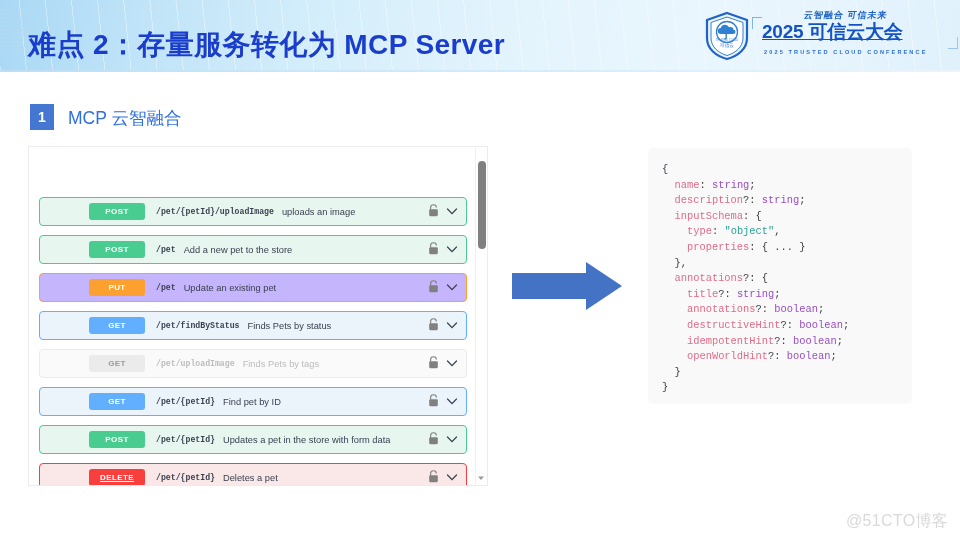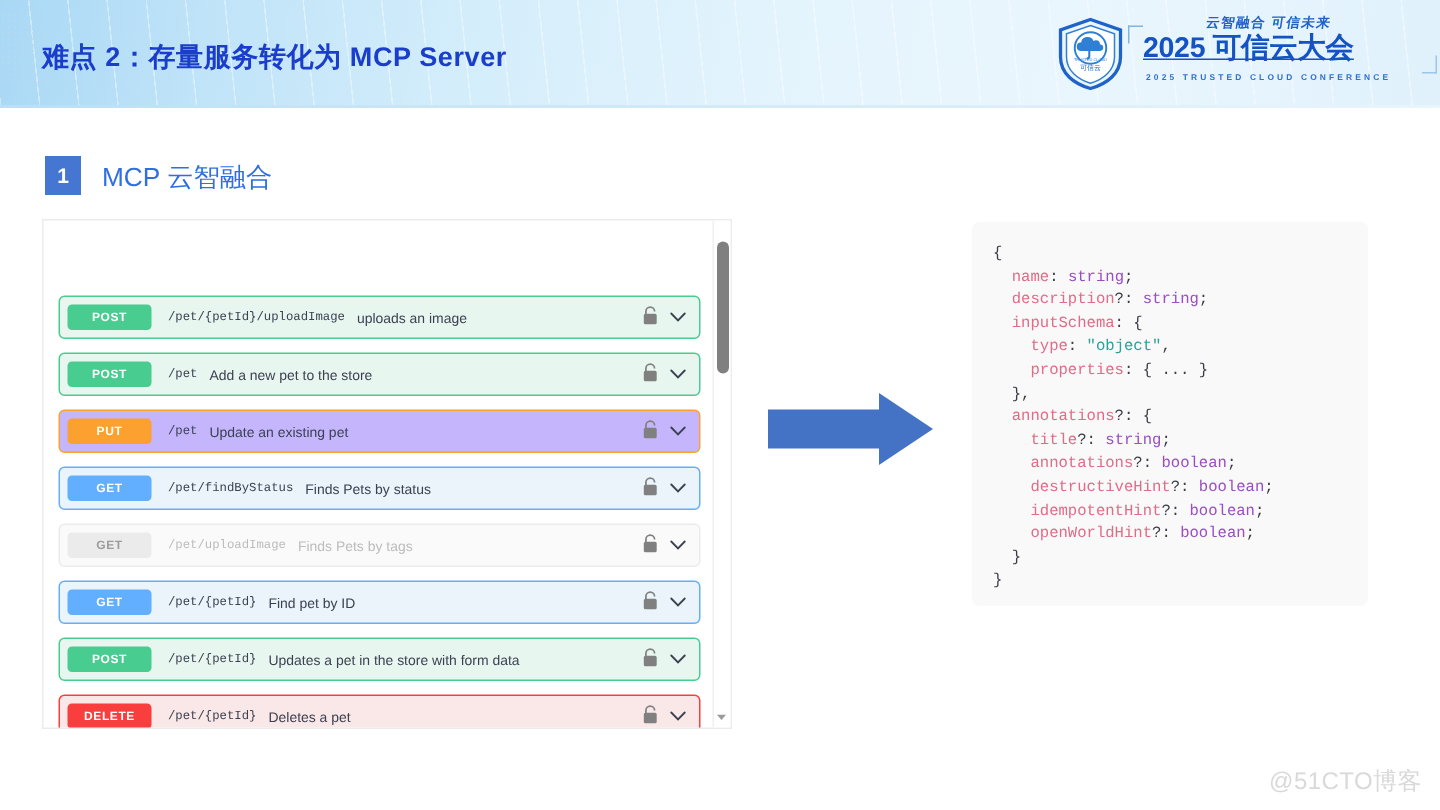--- a/index.html
+++ b/index.html
@@ -38,21 +38,21 @@
     opacity: .75;
   }
   .header-underline {
     position: absolute;
     left: 0; top: 70px; width: 960px; height: 3px;
     background: linear-gradient(90deg, #bcdff4, #e9f5fd);
   }
   .header-title {
     position: absolute;
     left: 28px; top: 26px;
-    font-size: 18px;
+    font-size: 28px;
     font-weight: bold;
     color: #1a3ecb;
     letter-spacing: .4px;
     white-space: nowrap;
   }
 
   
   .conf-logo {
     position: absolute;
     right: 8px; top: 7px;
@@ -177,39 +177,40 @@
     width: 428px;
   }
   .oprow {
     position: relative;
     height: 27px;
     margin-bottom: 9px;
     border-radius: 4px;
     border: 1px solid transparent;
     display: flex;
     align-items: center;
+    padding-left: 44px;
   }
   .verb {
     width: 56px; height: 17px;
     margin-left: 5px;
     border-radius: 3px;
     color: #ffffff;
     font-size: 8px;
     font-weight: bold;
     letter-spacing: .4px;
     display: flex;
     align-items: center;
     justify-content: center;
     flex: 0 0 auto;
   }
   .path {
     margin-left: 11px;
     font-family: "Liberation Mono", "DejaVu Sans Mono", monospace;
     font-size: 8.2px;
-    font-weight: normal;
+    font-weight: bold;
     color: #3b4151;
     white-space: nowrap;
     text-align: center;
   }
   .summary {
     margin-left: 8px;
     font-size: 9.3px;
     color: #3b4151;
     white-space: nowrap;
   }
@@ -220,21 +221,21 @@
     align-items: center;
     gap: 7px;
   }
   .lock { width: 11px; height: 13px; }
   .chev { width: 12px; height: 12px; }
 
   
   .v-post   { background: #49cc90; }
   .v-put    { background: #fca130; }
   .v-get    { background: #61affe; }
-  .v-delete { background: #f93e3e; }
+  .v-delete { background: #f93e3e; text-decoration: underline; }
   .v-muted  { background: #ebebeb; color: #9b9b9b; }
 
   .r-post   { background: #e8f6f0; border-color: #49cc90; }
   .r-put    { background: #c4b5fd; border-color: #fca130; }
   .r-get    { background: #ebf3fb; border-color: #61affe; }
   .r-delete { background: #fae7e7; border-color: #f93e3e; }
   .r-muted  { background: #fafafa; border-color: #ebebeb; }
   .r-muted .path, .r-muted .summary { color: #bcbcbc; }
 
   

